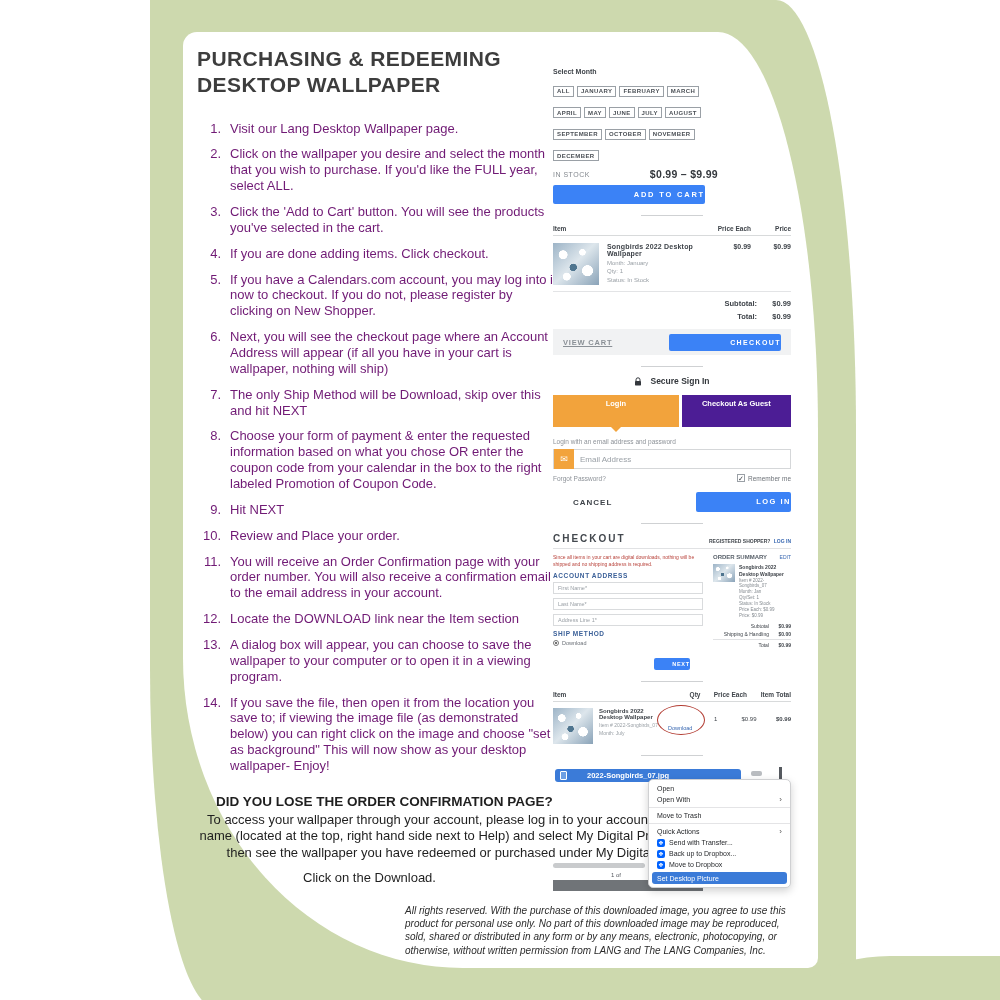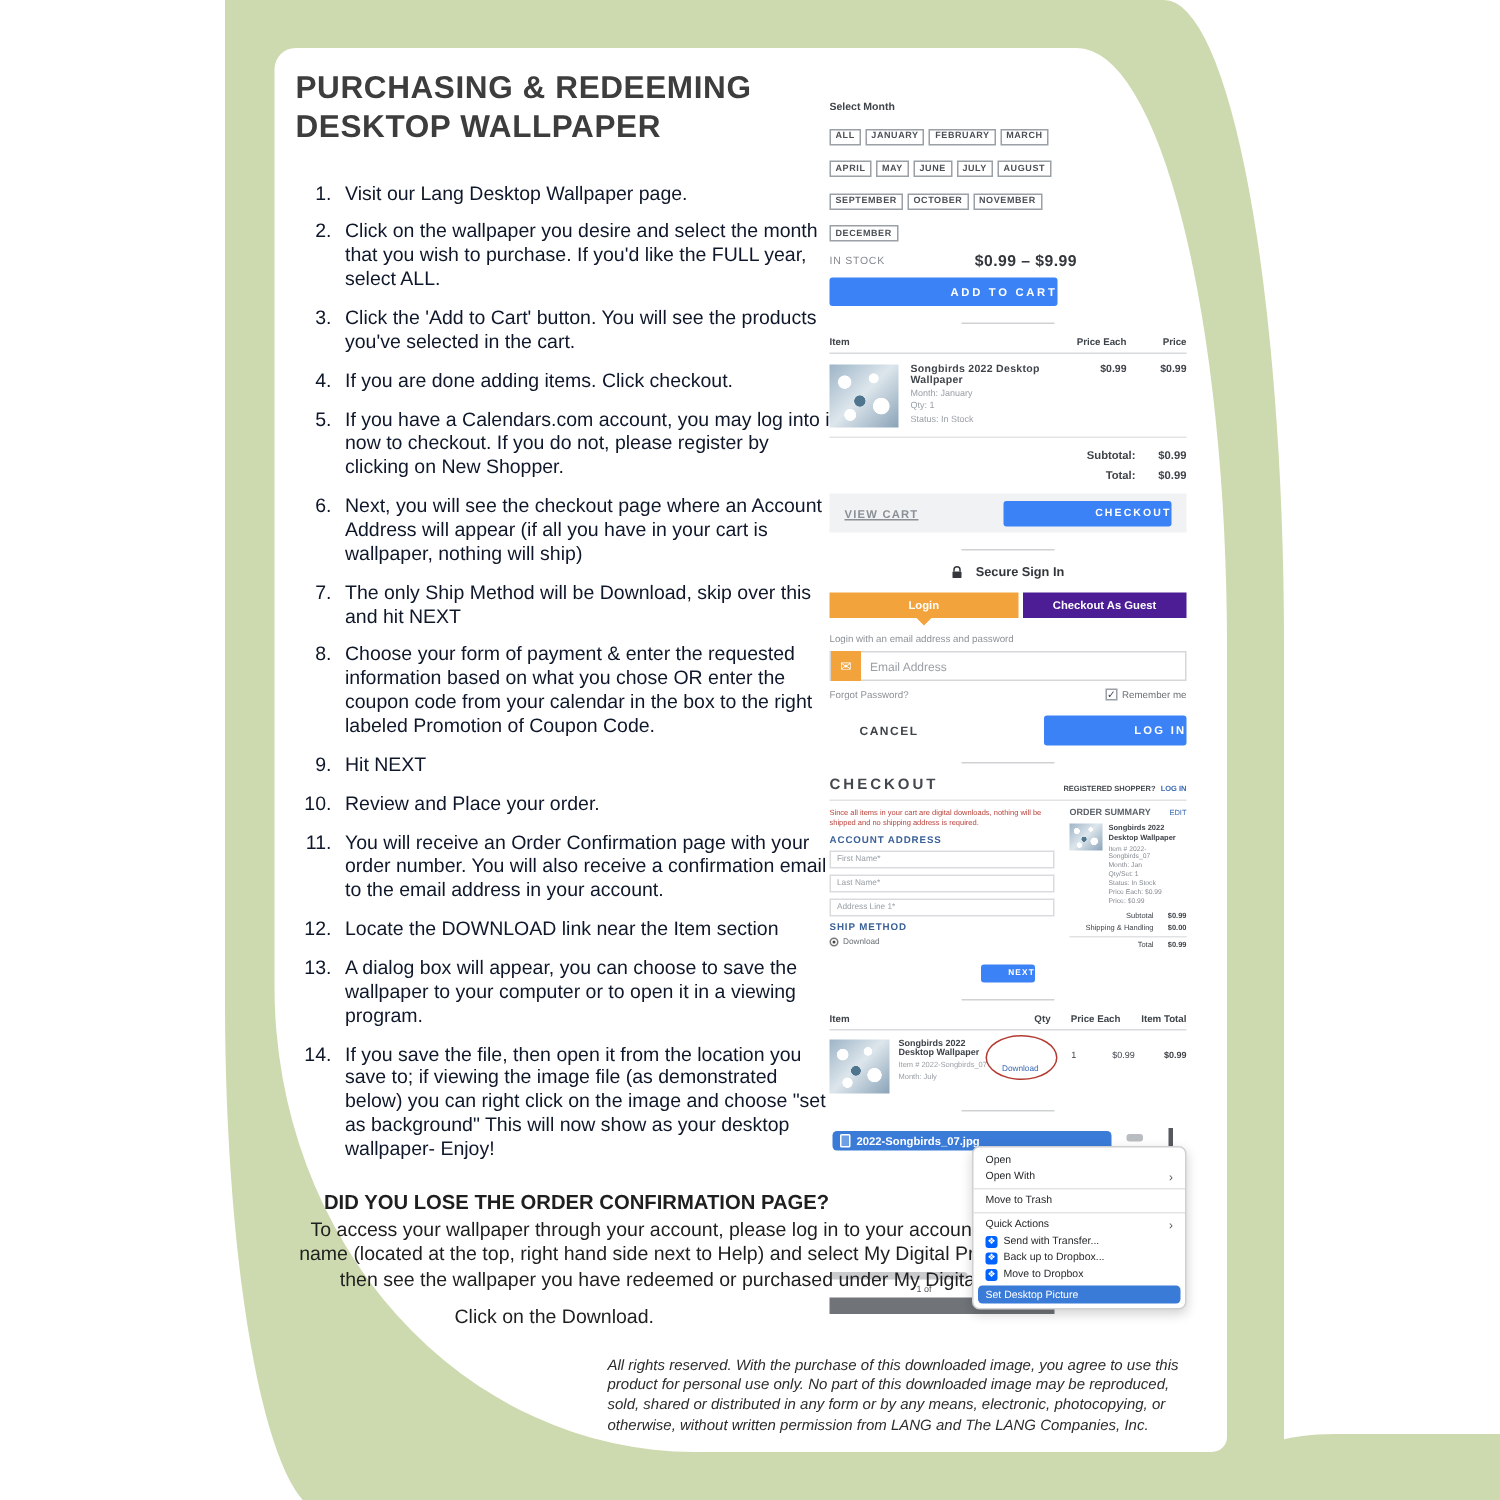--- a/index.html
+++ b/index.html
@@ -14,21 +14,21 @@
 
   
   .panel { position:absolute; left:183px; top:32px; width:635px; height:936px; background:#fff;
     border-radius:14px 100px 10px 280px / 14px 400px 10px 310px; }
 
   
   .leftcol { position:absolute; left:14px; top:14px; width:360px; }
   h1.title { font-size:21px; line-height:1.25; font-weight:bold; color:#3d3d3d; letter-spacing:.4px; }
   ol.steps { margin-top:22px; list-style:none; counter-reset:step; }
   ol.steps li { counter-increment:step; display:flex; margin-bottom:10px; font-size:13px;
-    line-height:1.22; color:#0f172a; }
+    line-height:1.22; color:#701a75; }
   ol.steps li::before { content:counter(step) "."; width:24px; text-align:right; margin-right:9px; flex:none; }
 
   
   .lost { position:absolute; left:8px; top:762px; width:556px; color:#1f1f1f; }
   .lost-h { font-size:13.5px; font-weight:bold; margin-left:25px; }
   .lost-p { font-size:13px; line-height:1.25; text-align:center; margin-top:3px; }
   .lost-cta { font-size:13px; margin-top:9px; margin-left:112px; }
   .legal { position:absolute; left:222px; top:872px; width:386px; font-style:italic;
     font-size:10px; line-height:1.32; color:#2c2c2c; }
 
@@ -67,21 +67,21 @@
     color:#3f444a; margin-bottom:4px; }
   .tot-val { width:34px; text-align:right; }
   .footer-bar { height:26px; background:#f1f2f3; display:flex; align-items:center;
     justify-content:space-between; padding:0 10px; margin-top:8px;gap:19px; }
   .viewcart { font-size:7.5px; color:#8a9096; font-weight:bold; letter-spacing:.8px; text-decoration:underline; }
   .co-btn { width:112px; height:17px; line-height:17px; font-size:7px; letter-spacing:1.4px; }
 
   .secure { display:flex; justify-content:center; align-items:center; gap:8px; font-size:8.5px;
     font-weight:bold; color:#33373c; margin-top:2px; }
   .tabs { display:flex; gap:3px; margin-top:9px; }
-  .tab { height:17px; line-height:17px; text-align:center; color:#fff; font-size:7.5px; font-weight:bold; }
+  .tab { height:32px; line-height:17px; text-align:center; color:#fff; font-size:7.5px; font-weight:bold; }
   .tab-login { flex:1.15; background:#f2a33c; }
   .tab-guest { flex:1; background:#4c1d95; }
   .notch { width:0; height:0; border-left:5px solid transparent; border-right:5px solid transparent;
     border-top:5px solid #f2a33c; margin-left:58px; }
   .hint { font-size:6.5px; color:#8d9298; margin:6px 0 4px; }
   .field { display:flex; align-items:center; border:1px solid #d5d7d9; height:20px; margin-bottom:5px; background:#fff; }
   .field-icon { width:20px; height:20px; background:#f2a33c; color:#fff; display:flex;
     align-items:center; justify-content:center; font-size:9px; flex:none; }
   .field input { border:0; outline:0; flex:1; font-size:8px; padding:0 6px; color:#333;
     font-family:"Liberation Sans", sans-serif; background:transparent; }
@@ -138,21 +138,21 @@
   .dl-link { font-size:5.5px; color:#3a69b2; }
   .dl-circle { position:absolute; left:-11px; top:-11px; width:48px; height:30px;
     border:1.5px solid #b23b31; border-radius:50%; }
   .ot-qty { width:20px; text-align:center; font-size:6px; color:#3f444a; margin-top:8px; }
   .ot-pe { width:42px; text-align:right; font-size:6px; color:#3f444a; margin-top:8px; }
   .ot-it { width:44px; text-align:right; font-size:6px; font-weight:bold; color:#3f444a; margin-top:8px; }
 
   
   .mac { position:relative; height:128px; margin-top:2px; }
   .file-pill { position:absolute; left:2px; top:4px; width:186px; height:13px; background:#3b7bd8;
-    border-radius:3px; display:flex; align-items:center; gap:4px; padding:0 5px; color:#fff;
+    border-radius:3px; display:flex; align-items:center; gap:20px; padding:0 5px; color:#fff;
     font-size:7.5px; font-weight:bold; overflow:hidden; white-space:nowrap; }
   .file-ic { width:7px; height:9px; border:1px solid #fff; border-radius:1px; background:#6d9fe4; flex:none; }
   .tool-a { position:absolute; left:198px; top:6px; width:11px; height:5px; background:#b9bcc0; border-radius:2px; }
   .tool-b { position:absolute; left:226px; top:2px; width:3px; height:12px; background:#55595f; }
   .menu { position:absolute; left:95px; top:14px; width:143px; background:#fff; border:1px solid #cfd0d2;
     border-radius:5px; box-shadow:0 3px 8px rgba(0,0,0,.18); padding:3px 0; z-index:2; }
   .mi { display:flex; align-items:center; height:11px; padding:0 8px; font-size:7px; color:#26282b; }
   .mi .chev { margin-left:auto; color:#555; font-size:8px; line-height:1; }
   .msep { border-top:1px solid #e4e4e6; margin:2px 0; }
   .dbx { width:8px; height:8px; background:#0062ff; border-radius:2px; color:#fff; font-size:6px;

